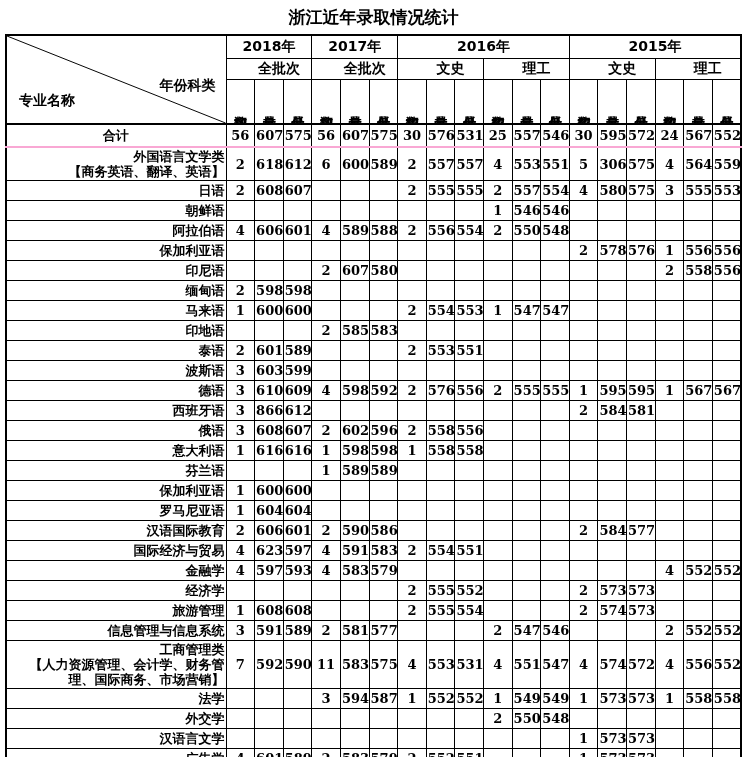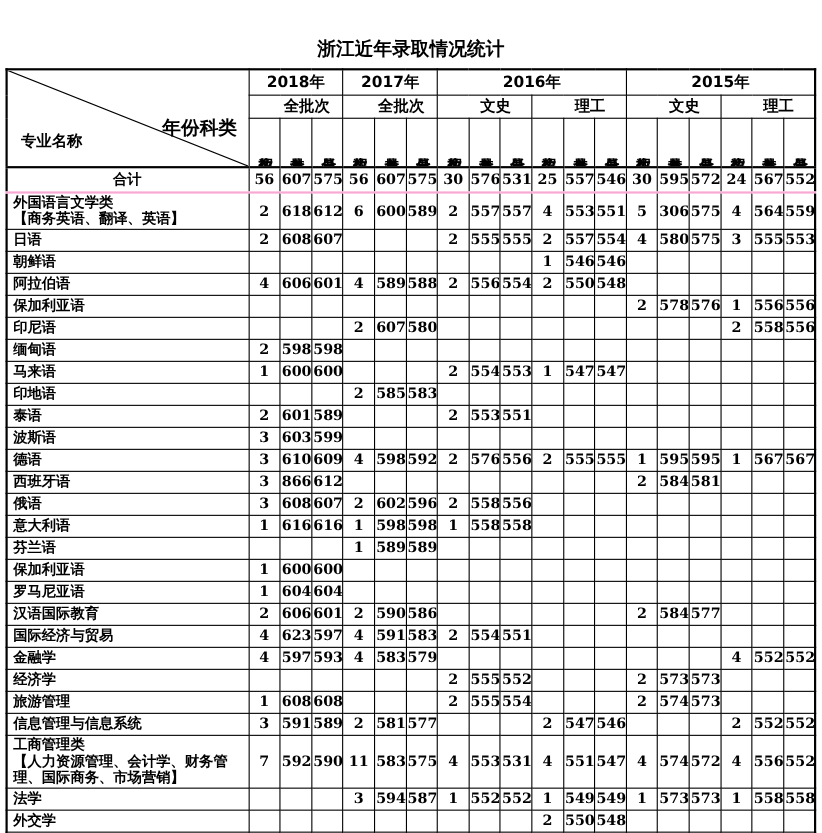--- a/index.html
+++ b/index.html
@@ -1,29 +1,29 @@
 <!DOCTYPE html>
 <html><head>
 <meta charset="utf-8">
 <style>
   html,body { margin:0; padding:0; background:#ffffff; color:#000; }
   body { font-family:"DejaVu Sans","Liberation Sans",sans-serif; font-weight:bold; width:747px; }
-  .title { text-align:center; font-size:17px; line-height:1; padding:9px 0 8px;margin-top:28px; }
+  .title { text-align:center; font-size:17px; line-height:1; padding:9px 0 8px; }
   table { border-collapse:collapse; table-layout:fixed; width:737px; margin:0 auto; border:2px solid #000; }
   td { border:1px solid #000; padding:0; text-align:center; font-size:13px; overflow:hidden; vertical-align:middle; }
   .year-row td { height:22px; font-size:14px; }
   .batch-row td { height:20px; font-size:14px;padding-left:20px; }
   .metric-row td { height:43px; border-bottom:2px solid #000; }
   .vtext { writing-mode:vertical-rl; text-orientation:upright; margin:0 auto; line-height:1.08; font-size:13px; display:inline-block; }
   .corner { position:relative; border-bottom:2px solid #000; }
   .corner svg { position:absolute; left:0; top:0; width:100%; height:100%; }
-  .c-top { position:absolute; top:41px; right:10px; font-size:17px; }
+  .c-top { position:absolute; top:41px; right:10px; font-size:14px; }
   .c-bottom { position:absolute; bottom:13px; left:12px; font-size:14px;text-align:right; }
   tbody td { height:17px; line-height:15px; padding:1px 1px; }
-  tbody td.name { text-align:left; padding-left:5px; }
+  tbody td.name { text-align:right; padding-left:5px; }
   tbody td.name div { line-height:15px; }
   tbody td.name.center { text-align:center; padding-left:0; }
   tbody tr.total-row td { border-bottom:2px solid #f9a8d4; height:19px; }
   td.num { font-family:"DejaVu Serif","Liberation Serif",serif; font-size:13px; }
 </style>
 </head>
 <body>
 
 <div class="title">浙江近年录取情况统计</div>
 

